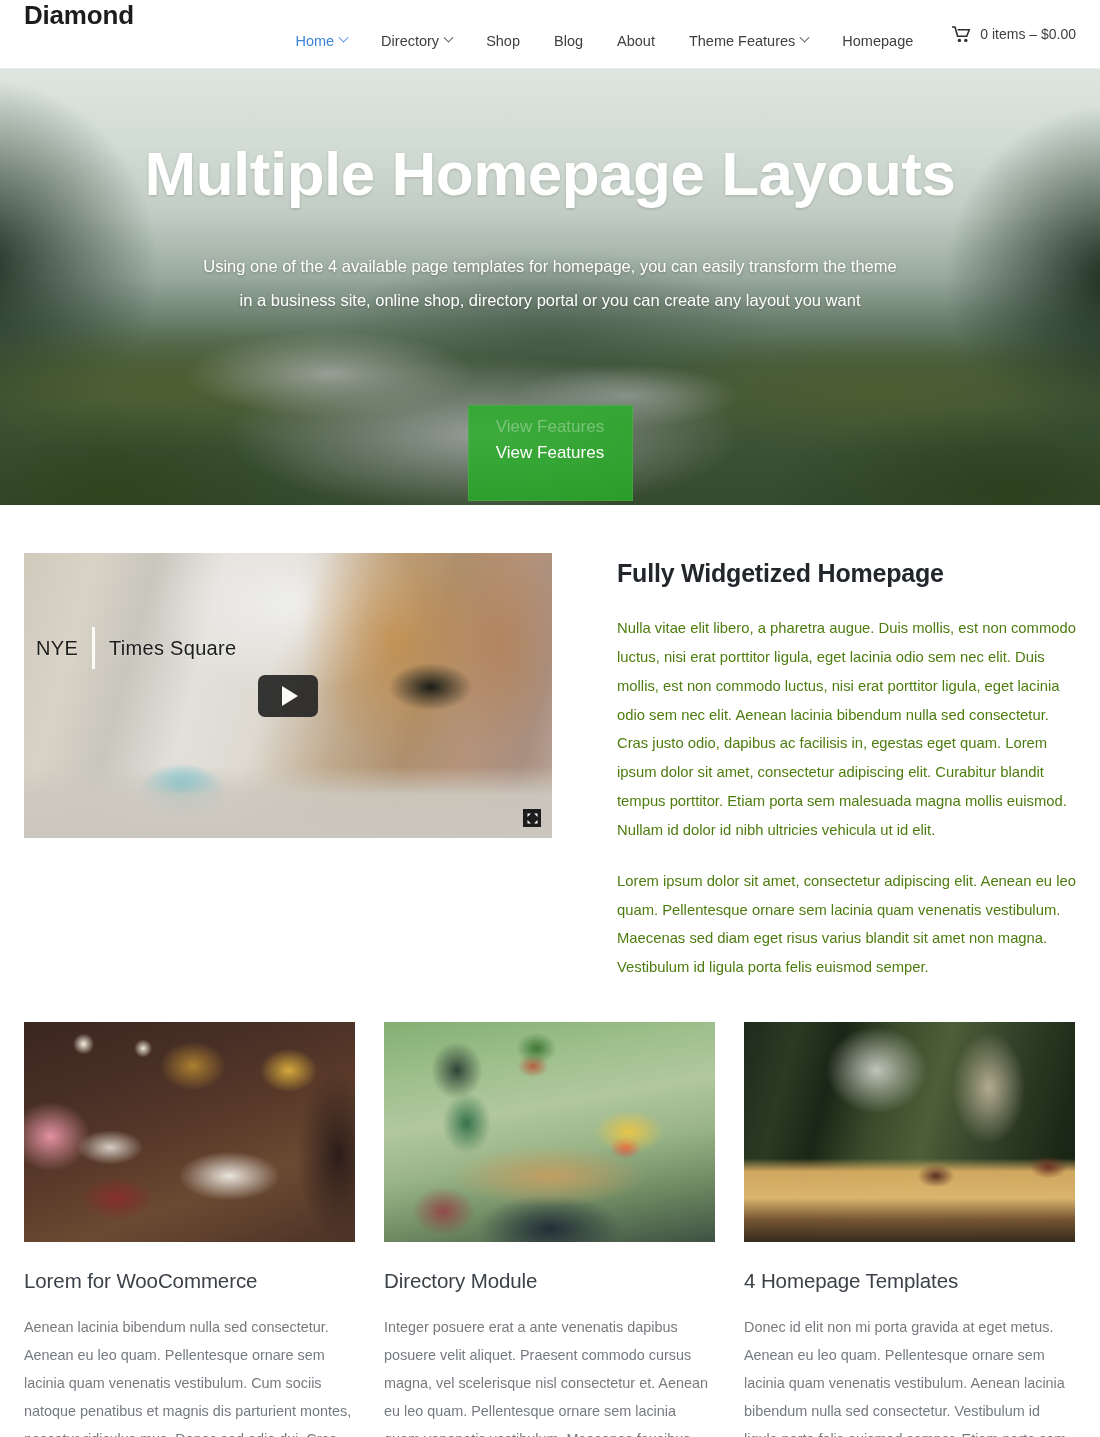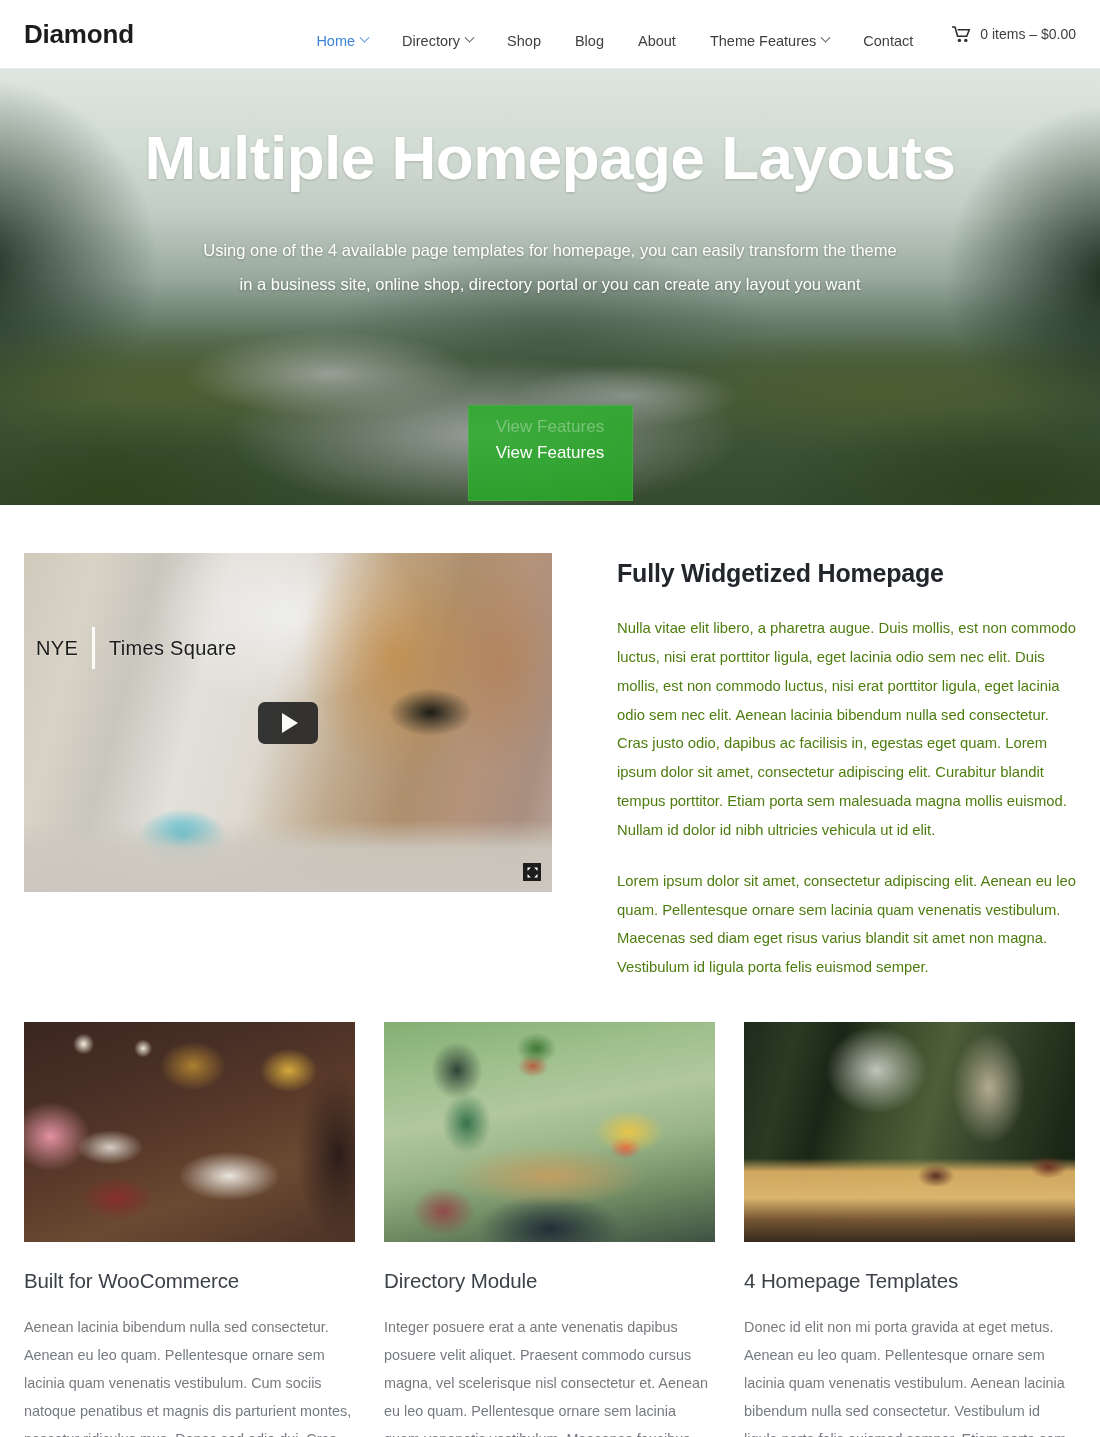--- a/index.html
+++ b/index.html
@@ -12,21 +12,20 @@
   }
 
   body { width: 1100px; overflow-x: hidden; }
 
   
   .site-header {
     height: 69px;
     width: 1100px;
     background: #ffffff;
     display: flex;
-    align-items: center;
     border-bottom: 1px solid #ececec;
     position: relative;
     z-index: 30;
   }
   .logo {
     font-size: 26px;
     font-weight: bold;
     color: #1c1c1c;
     letter-spacing: -0.2px;
     margin-left: 24px;
@@ -109,21 +108,21 @@
         #3b5233 100%);
   }
   .hero-shade {
     position: absolute; inset: 0;
     background: linear-gradient(to bottom, rgba(0,0,0,0) 0%, rgba(0,0,0,.04) 45%, rgba(0,0,0,.10) 100%);
   }
   .hero-content {
     position: absolute;
     inset: 0;
     text-align: center;
-    padding-top: 56px;
+    padding-top: 72px;
   }
   .hero-title {
     font-size: 62px;
     font-weight: bold;
     color: #ffffff;
     line-height: 1.08;
     letter-spacing: -0.5px;
     text-shadow: 0 1px 3px rgba(0,0,0,.18);
   }
   .hero-sub {
@@ -172,21 +171,21 @@
     display: flex;
     padding-top: 48px;
     padding-bottom: 40px;
   }
   .video-col { width: 528px; flex: 0 0 528px; }
   .text-col  { flex: 1; padding-left: 65px; padding-top: 6px; }
 
   .video-box {
     position: relative;
     width: 528px;
-    height: 339px;
+    height: 285px;
     overflow: hidden;
     background: #ef4444;
     cursor: pointer;
   }
   .video-photo {
     position: absolute; inset: 0;
     background:
       
       linear-gradient(135deg, rgba(0,0,0,0) 0%, rgba(0,0,0,0) 100%),
       radial-gradient(ellipse 60px 34px at 77% 47%, rgba(18,22,18,.95) 0%, rgba(18,22,18,0) 70%),
@@ -364,21 +363,21 @@
       <span>Blog</span>
     </a>
     <a class="nav-item">
       <span>About</span>
     </a>
     <a class="nav-item">
       <span>Theme Features</span>
       <span class="caret"></span>
     </a>
     <a class="nav-item">
-      <span>Contact</span>
+      <span>Homepage</span>
     </a>
     <a class="cart-link">
       <svg class="cart-icon" width="19" height="17" viewBox="0 0 19 17">
         <path d="M0 1h3l2.6 9.2h9.1l2.6-6.4H6.2" fill="none" stroke="#2e2e2e" stroke-width="1.6" stroke-linejoin="round" stroke-linecap="round"></path>
         <circle cx="7.4" cy="14.4" r="1.7" fill="#2e2e2e"></circle>
         <circle cx="13.8" cy="14.4" r="1.7" fill="#2e2e2e"></circle>
       </svg>
       <span>0 items – $0.00</span>
     </a>
   </nav>
@@ -429,21 +428,21 @@
       <h2 class="section-title">Fully Widgetized Homepage</h2>
       <p class="body-p">Nulla vitae elit libero, a pharetra augue. Duis mollis, est non commodo luctus, nisi erat porttitor ligula, eget lacinia odio sem nec elit. Duis mollis, est non commodo luctus, nisi erat porttitor ligula, eget lacinia odio sem nec elit. Aenean lacinia bibendum nulla sed consectetur. Cras justo odio, dapibus ac facilisis in, egestas eget quam. Lorem ipsum dolor sit amet, consectetur adipiscing elit. Curabitur blandit tempus porttitor. Etiam porta sem malesuada magna mollis euismod. Nullam id dolor id nibh ultricies vehicula ut id elit.</p>
       <p class="body-p">Lorem ipsum dolor sit amet, consectetur adipiscing elit. Aenean eu leo quam. Pellentesque ornare sem lacinia quam venenatis vestibulum. Maecenas sed diam eget risus varius blandit sit amet non magna. Vestibulum id ligula porta felis euismod semper.</p>
     </div>
   </section>
 
   <section class="card-row">
 
     <article class="card">
       <div class="card-img c1"></div>
-      <h3 class="card-title">Built for WooCommerce</h3>
+      <h3 class="card-title">Lorem for WooCommerce</h3>
       <p class="card-body">Aenean lacinia bibendum nulla sed consectetur. Aenean eu leo quam. Pellentesque ornare sem lacinia quam venenatis vestibulum. Cum sociis natoque penatibus et magnis dis parturient montes, nascetur ridiculus mus. Donec sed odio dui. Cras mattis consectetur purus sit amet fermentum. Morbi leo risus, porta ac consectetur ac, vestibulum at eros. Cras mattis consectetur purus sit amet fermentum.</p>
     </article>
 
     <article class="card">
       <div class="card-img c2"></div>
       <h3 class="card-title">Directory Module</h3>
       <p class="card-body">Integer posuere erat a ante venenatis dapibus posuere velit aliquet. Praesent commodo cursus magna, vel scelerisque nisl consectetur et. Aenean eu leo quam. Pellentesque ornare sem lacinia quam venenatis vestibulum. Maecenas faucibus mollis interdum. Fusce dapibus, tellus ac cursus commodo, tortor mauris condimentum nibh, ut fermentum massa justo sit amet risus. Nulla vitae elit libero, a pharetra augue.</p>
     </article>
 
     <article class="card">

